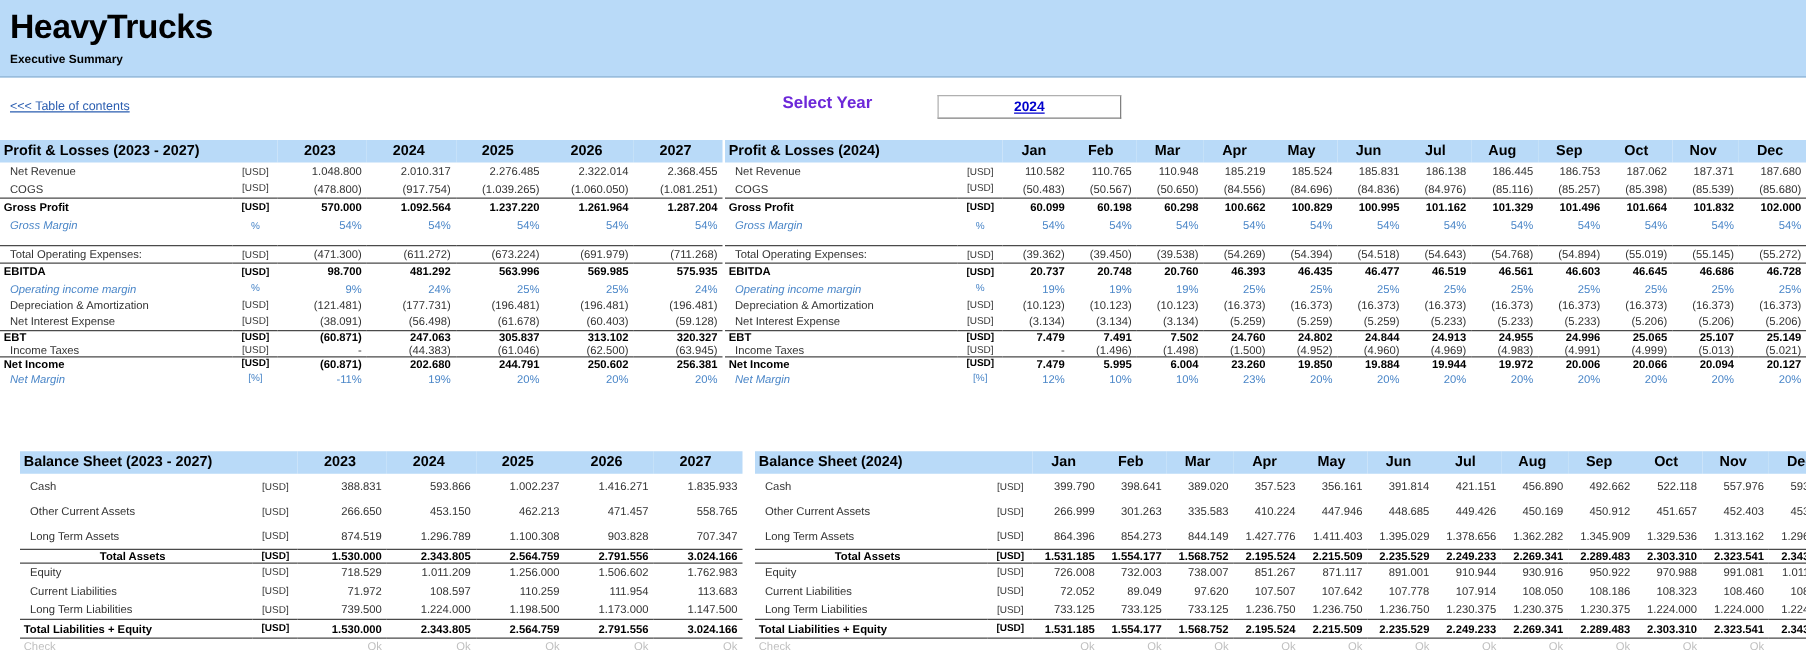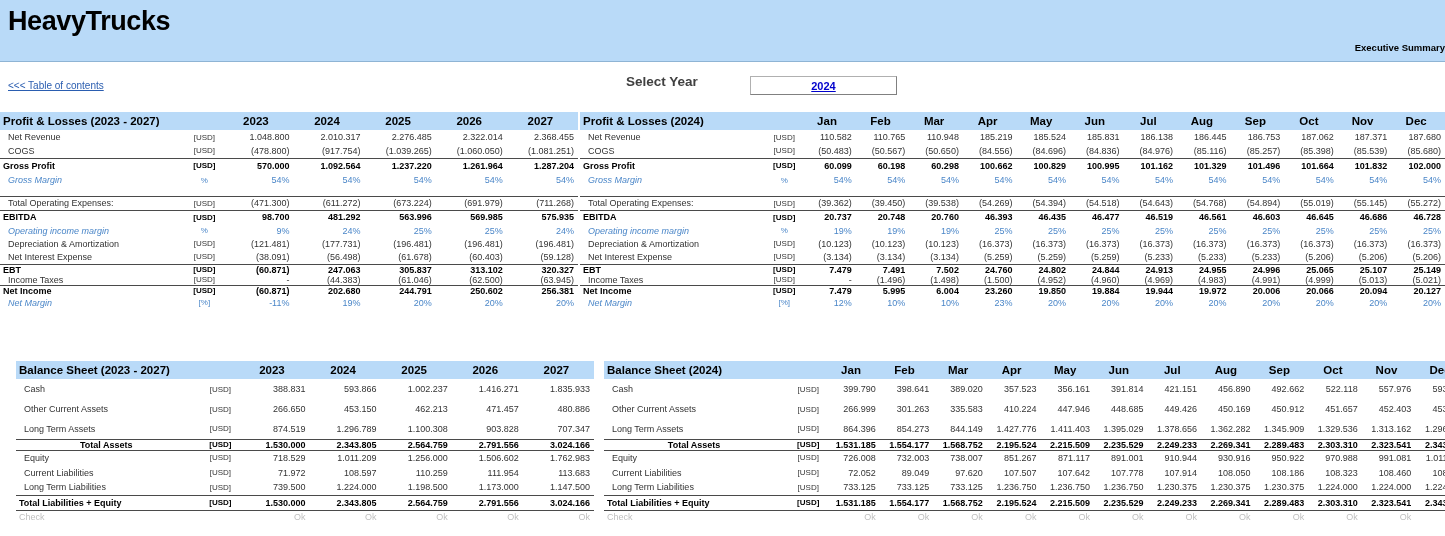--- a/index.html
+++ b/index.html
@@ -25,21 +25,20 @@
     font-weight:bold;
     letter-spacing:-0.4px;
     line-height:34px;
     color:#000;
   }
   .brand-sub {
     font-size:9.5px;
     font-weight:bold;
     color:#000;
     margin-top:4px;
-    text-align:right;
   }
 
   
   .toolbar {
     height:48px;
     position:relative;
   }
   .toc-link {
     position:absolute;
     left:8px; top:18px;
@@ -47,21 +46,21 @@
     color:#2a5db0;
     text-decoration:underline;
     cursor:pointer;
     white-space:nowrap;
   }
   .yr-label {
     position:absolute;
     left:626px; top:12px;
     font-size:13.5px;
     font-weight:bold;
-    color:#404040;
+    color:#6d28d9;
   }
   .yr-box {
     position:absolute;
     left:750px; top:76px;
     width:147px; height:19px;
     border:1px solid #808080;
     border-top-color:#b0b0b0;
     border-left-color:#b0b0b0;
     background:#ffffff;
     display:flex; align-items:center; justify-content:center;
@@ -572,21 +571,21 @@
           <td class="num">1.416.271</td>
           <td class="num">1.835.933</td>
         </tr>
         <tr class="r20">
           <td class="lbl">Other Current Assets</td>
           <td class="unit">[USD]</td>
           <td class="num">266.650</td>
           <td class="num">453.150</td>
           <td class="num">462.213</td>
           <td class="num">471.457</td>
-          <td class="num">480.886</td>
+          <td class="num">558.765</td>
         </tr>
         <tr class="r20">
           <td class="lbl">Long Term Assets</td>
           <td class="unit">[USD]</td>
           <td class="num">874.519</td>
           <td class="num">1.296.789</td>
           <td class="num">1.100.308</td>
           <td class="num">903.828</td>
           <td class="num">707.347</td>
         </tr>

